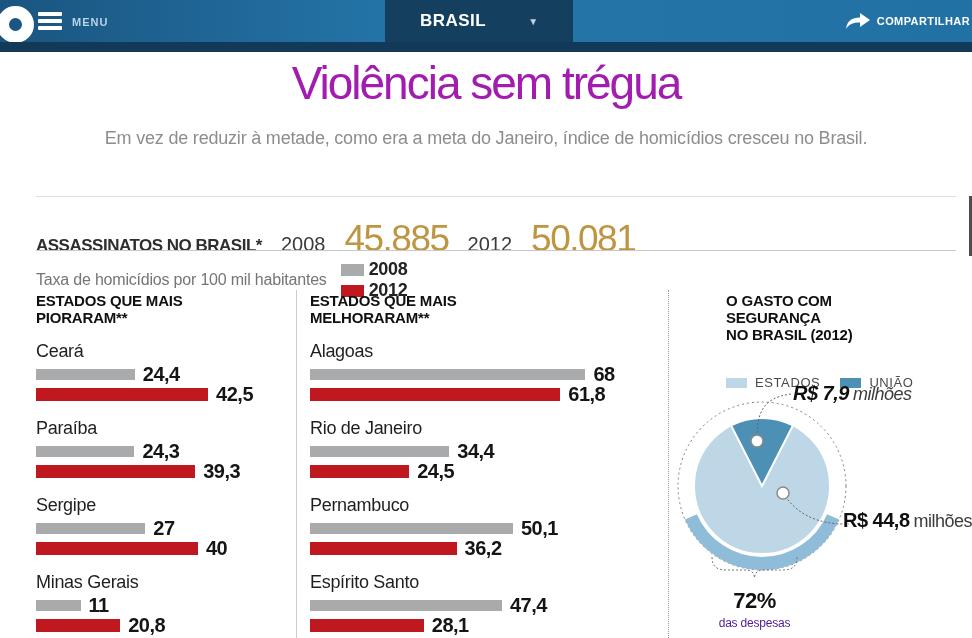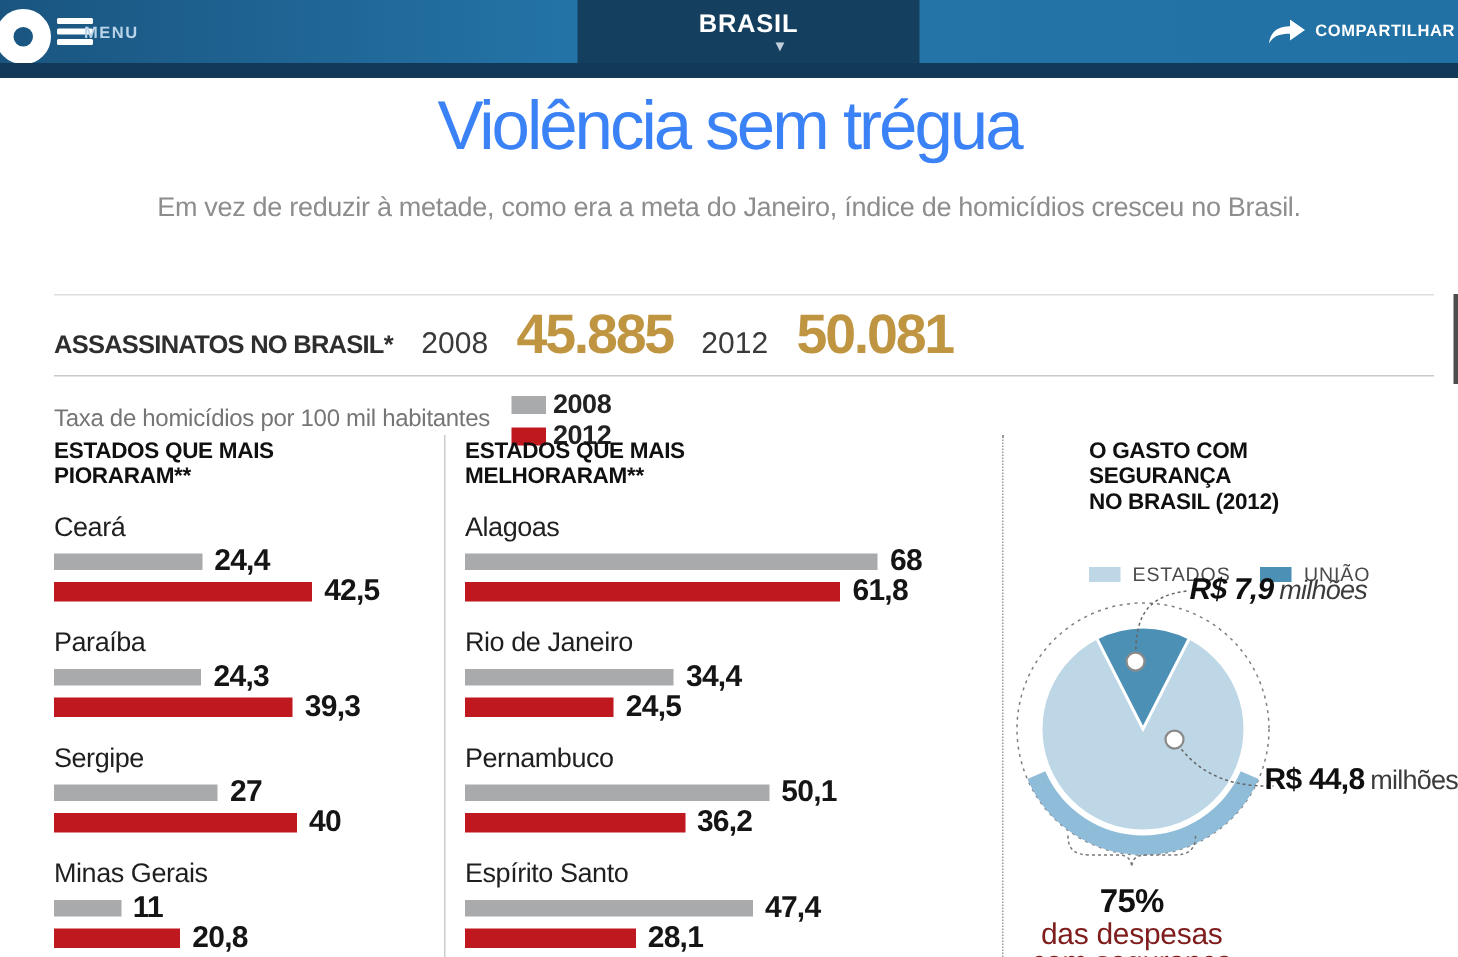--- a/index.html
+++ b/index.html
@@ -16,57 +16,56 @@
     background: linear-gradient(90deg,#1a5580 0%, #2474a8 40%, #2474a8 62%, #2171a4 100%);
   }
   .navy-strip { position:absolute; top:42px; left:0; width:972px; height:10px; background:#123a58; }
   .logo {
     position:absolute; left:-3px; top:6px; width:37px; height:37px;
     border:12px solid #fff; border-radius:50%;
   }
   .hamburger { position:absolute; left:38px; top:12px; width:24px; cursor:pointer; }
   .hamburger .bar { height:4px; background:#fff; border-radius:1px; margin-bottom:3px; }
   .menu-label {
-    position:absolute; left:56px; top:16px;
+    position:absolute; left:72px; top:16px;
     font-size:11px; font-weight:bold; letter-spacing:1px; color:#b9d3e8;
   }
   .brasil-tab {
-    position:absolute; left:385px; top:0; width:228px; height:42px;
+    position:absolute; left:385px; top:0; width:188px; height:42px;
     background:#153f5e; display:flex; align-items:center; justify-content:center;
     cursor:pointer;
-    flex-direction:column;
   }
   .brasil-tab .tab-label { color:#fff; font-size:17px; font-weight:bold; letter-spacing:.5px; }
   .brasil-tab .caret { color:#c3d0dc; font-size:10px; margin-left:42px; }
   .share {
     position:absolute; right:2px; top:0; height:42px;
     display:flex; align-items:center; gap:6px; cursor:pointer;
   }
   .share .share-label { color:#fff; font-size:11px; font-weight:bold; letter-spacing:.4px; }
 
   
   .title {
     position:absolute; top:56px; left:0; width:972px; text-align:center;
-    font-size:46px; letter-spacing:-2px; color:#3b82f6; font-weight:400;
+    font-size:46px; letter-spacing:-2px; color:#a21caf; font-weight:400;
   }
   .subtitle {
     position:absolute; top:128px; left:0; width:972px; text-align:center;
     font-size:18px; letter-spacing:-.2px; color:#8d8d8d;
   }
 
   
   .rule-top    { position:absolute; top:196px; left:36px; width:920px; height:1px; background:#dedede; }
   .rule-bottom { position:absolute; top:250px; left:36px; width:920px; height:1px; background:#c9c9c9; }
   .stats-row {
     position:absolute; top:202px; left:36px; width:920px;
     display:flex; align-items:baseline; gap:19px;
   }
   .stats-label { font-size:17px; font-weight:bold; letter-spacing:-.5px; color:#2e2e2e; }
   .stat-year   { font-size:20px; color:#3a3a3a; }
-  .stat-value  { font-size:37px; font-weight:bold; letter-spacing:-1.5px; color:#bf9541; }
+  .stat-value  { font-size:37px; font-weight:normal; letter-spacing:-1.5px; color:#bf9541;margin-top:16px; }
 
   
   .legend-row {
     position:absolute; top:259px; left:36px;
     display:flex; align-items:center;
   }
   .legend-title { font-size:16px; letter-spacing:-.2px; color:#757575; margin-right:14px; }
   .legend-item { display:flex; align-items:center; margin-right:18px; }
   .legend-item .swatch { width:23px; height:12px; margin-right:5px; }
   .legend-item .legend-year { font-size:18px; font-weight:bold; color:#222; letter-spacing:-.3px; }
@@ -102,21 +101,21 @@
   .pie-svg { position:absolute; left:660px; top:92px; width:312px; height:258px; }
 
   .money { position:absolute; white-space:nowrap; letter-spacing:-.5px; }
   .money b { font-size:20px; color:#0f0f0f; }
   .money span { font-size:18px; color:#3c3c3c; font-weight:400; }
   .money-uniao { left:793px; top:94px;font-style:italic; }
   .money-estados { left:843px; top:221px; }
 
   .pie-note { position:absolute; left:672px; top:300px; width:165px; text-align:center; }
   .pie-note .pct { font-size:22px; font-weight:bold; color:#111; letter-spacing:-.5px; }
-  .pie-note .note-line { font-size:20px; color:#7f1d1d; letter-spacing:-.2px; line-height:19px; }
+  .pie-note .note-line { font-size:12px; color:#4c1d95; letter-spacing:-.2px; line-height:19px; }
 
   .scrollbar { position:absolute; right:0; top:196px; width:3px; height:60px; background:#4d4d4d; }
 </style>
 </head>
 <body>
 
 <div class="page">
 
   <div class="topbar">
     <div class="logo"></div>
@@ -309,20 +308,20 @@
     <div class="money money-uniao">
       <b>R$ 7,9</b>
       <span>milhões</span>
     </div>
     <div class="money money-estados">
       <b>R$ 44,8</b>
       <span>milhões</span>
     </div>
 
     <div class="pie-note">
-      <div class="pct">75%</div>
+      <div class="pct">72%</div>
       <div class="note-line">das despesas</div>
       <div class="note-line">com segurança</div>
     </div>
   </div>
 
   <div class="scrollbar"></div>
 </div>
 
 </body></html>

